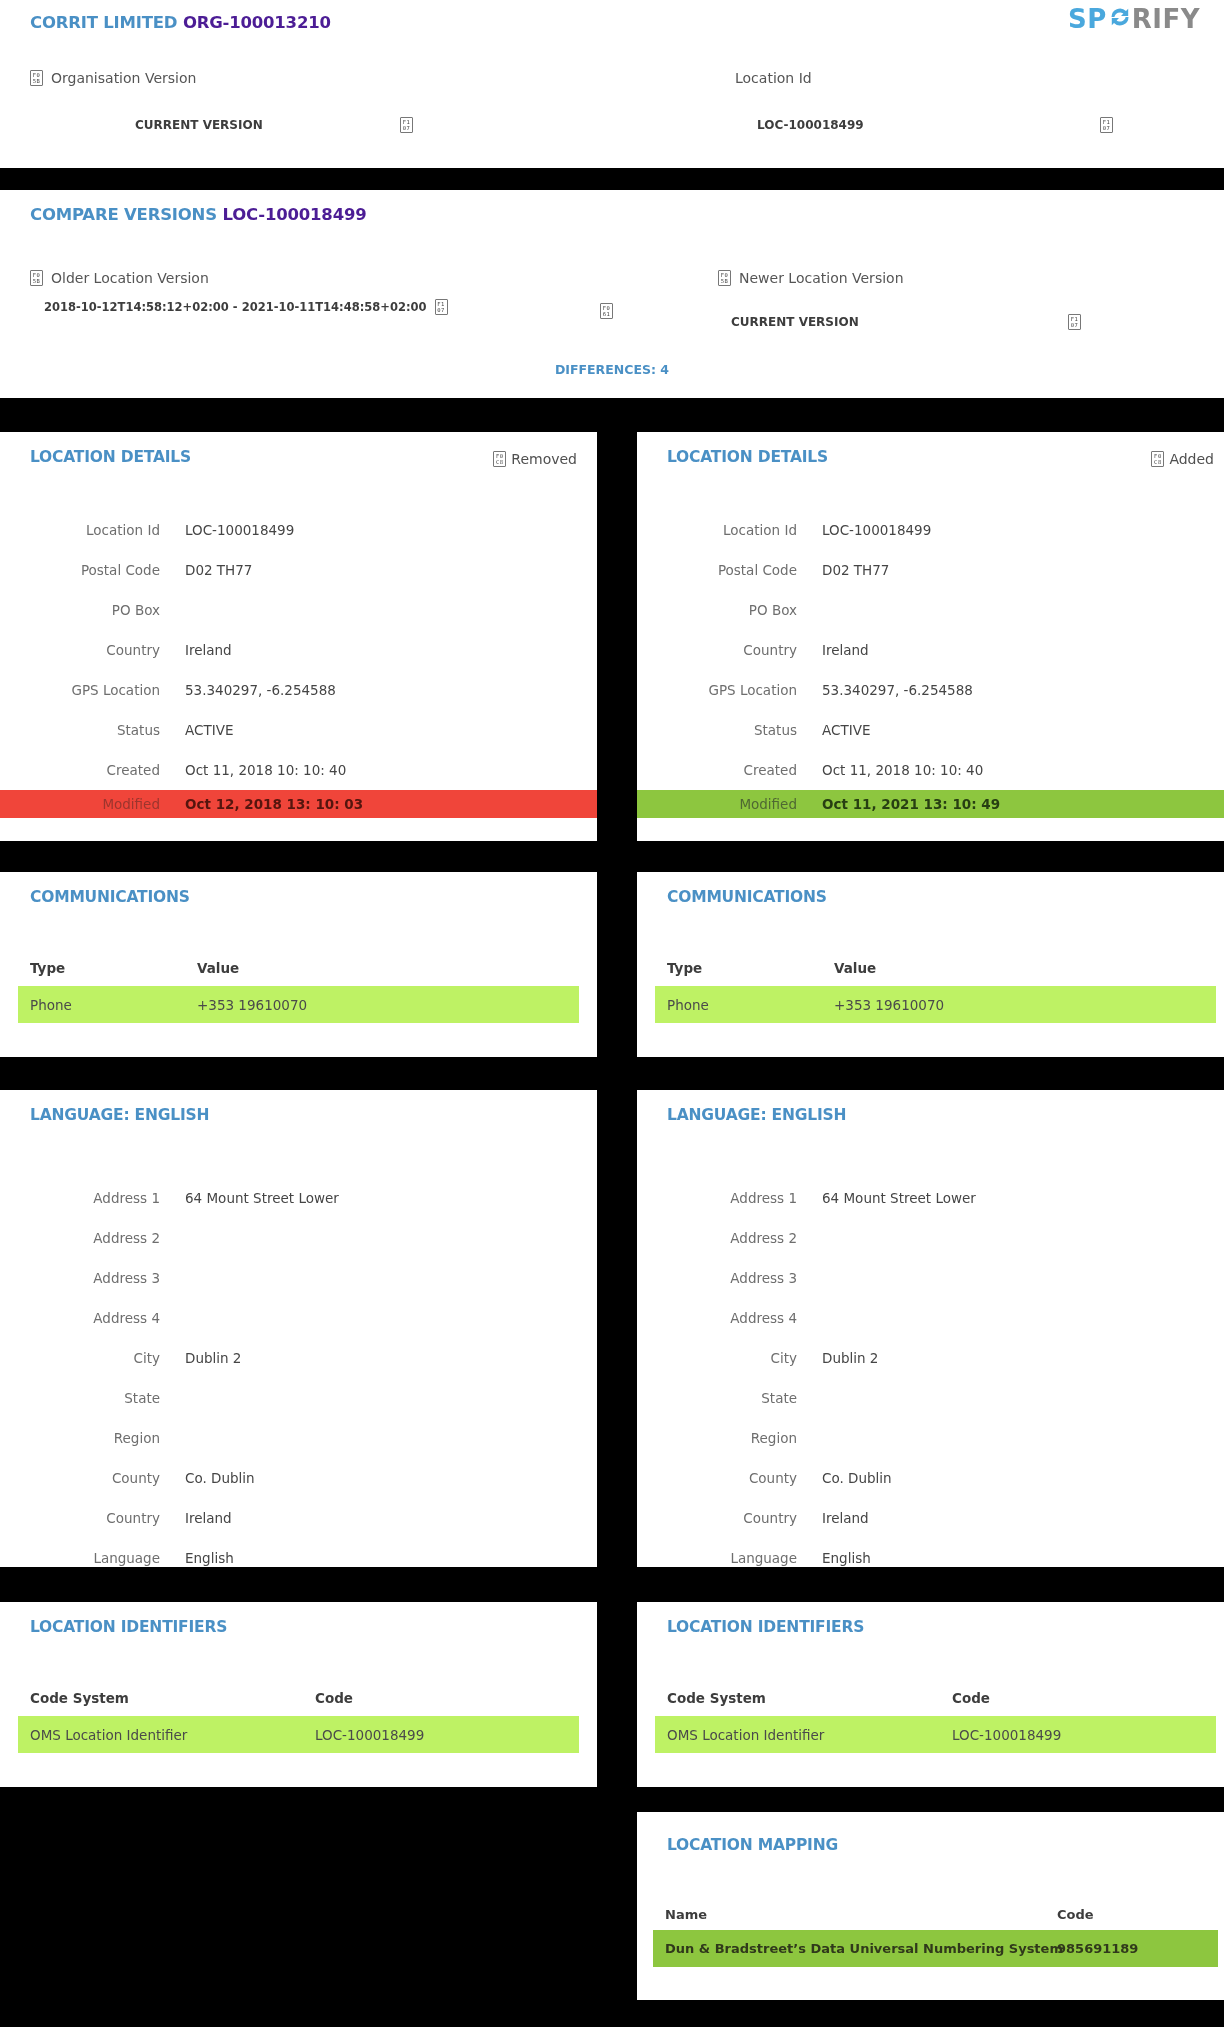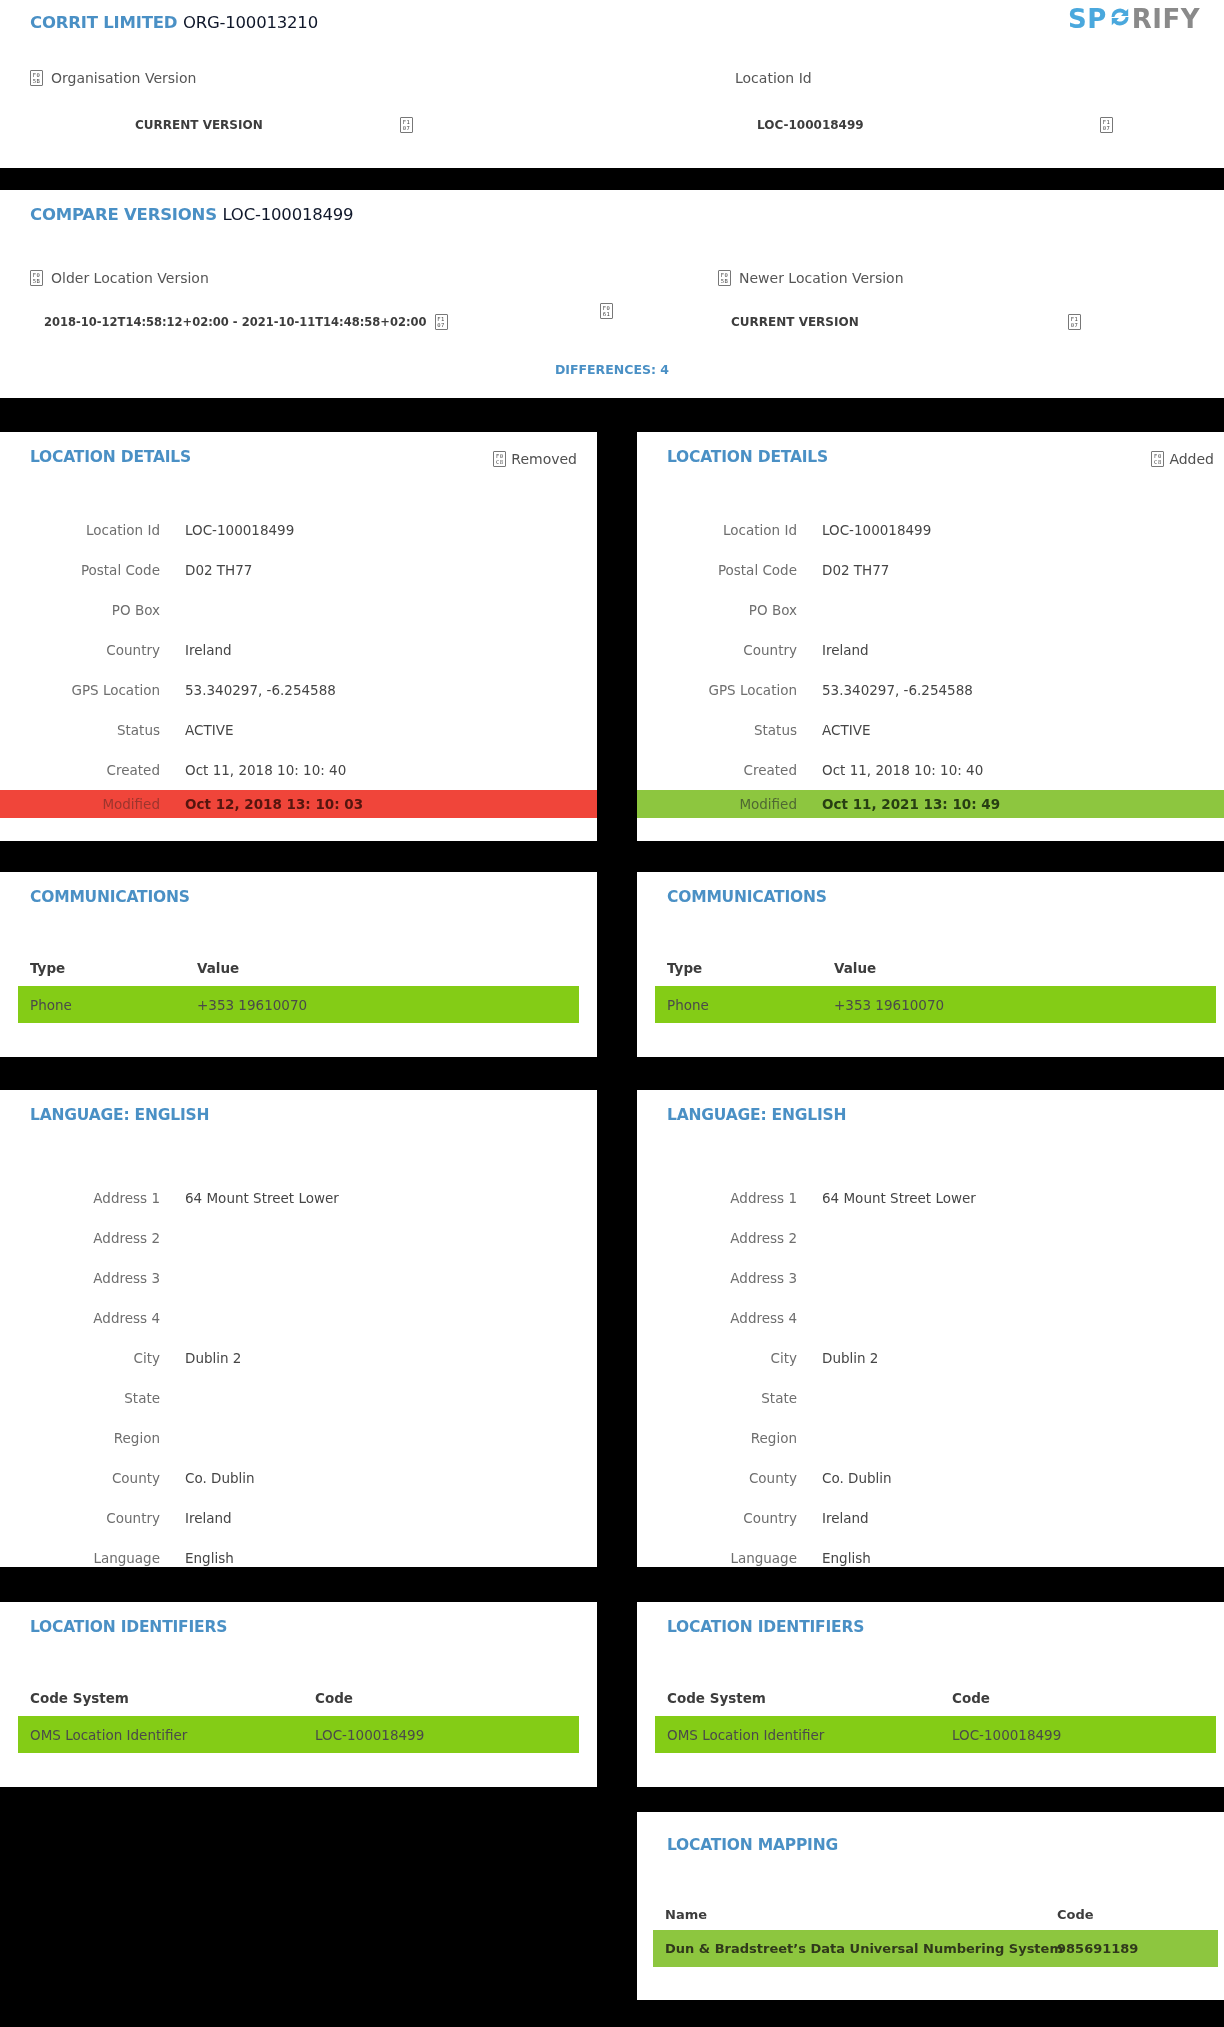--- a/index.html
+++ b/index.html
@@ -13,21 +13,21 @@
   .card-compare{width:1224px;height:208px;margin-top:22px;padding-left:18px;}
   .cols{display:flex;gap:40px;}
   .cols .card{flex:0 0 597px;}
   .cols .spacer{flex:0 0 597px;}
   .mt34{margin-top:34px;} .mt31{margin-top:31px;} .mt33{margin-top:33px;}
   .mt35{margin-top:35px;} .mt25{margin-top:25px;}
   .h409{height:409px;} .h185{height:185px;} .h477{height:477px;} .h188{height:188px;}
 
   
   .page-head{position:absolute;font-size:16.5px;font-weight:bold;color:#4a90c5;letter-spacing:-0.2px;white-space:nowrap;}
-  .page-head .sub{font-weight:normal;color:#0f172a;}
+  .page-head .sub{font-weight:bold;color:#4c1d95;}
   .card-title{position:absolute;left:30px;top:16px;font-size:15.5px;font-weight:bold;color:#4a90c5;letter-spacing:-0.2px;white-space:nowrap;}
 
   
   .logo{position:absolute;right:24px;top:3px;display:flex;align-items:center;font-weight:bold;font-size:26px;letter-spacing:0.5px;line-height:30px;}
   .logo .lg-blue{color:#4aa8dd;}
   .logo .lg-gray{color:#8a8a8a;}
   .logo svg{width:24px;height:24px;margin:2px 0 0 1px;}
 
   
   .tofu{display:inline-flex;flex-direction:column;justify-content:center;align-items:center;
@@ -54,21 +54,21 @@
   .frow.hl-removed .flabel{color:#9c352e;}
   .frow.hl-removed .fvalue{color:#55150e;font-weight:bold;}
   .frow.hl-added{height:28px;background:#8dc63f;}
   .frow.hl-added .flabel{color:#4f6832;}
   .frow.hl-added .fvalue{color:#273f12;font-weight:bold;}
 
   
   .dtable{position:absolute;left:18px;right:18px;top:78px;}
   .thead,.trow{display:grid;grid-template-columns:167px 1fr;align-items:center;}
   .thead{height:36px;}
-  .trow{height:37px;background:#84cc16;}
+  .trow{height:37px;background:#bef264;}
   .tcell{padding-left:12px;font-size:13.5px;color:#4a4a4a;white-space:nowrap;}
   .thead .tcell{font-weight:600;color:#3d3d3d;}
   .ids .thead,.ids .trow{grid-template-columns:285px 1fr;}
   .map .dtable{left:16px;right:16px;top:86px;}
   .map .thead{height:32px;}
   .map .thead,.map .trow{grid-template-columns:392px 1fr;}
   .map .tcell{font-size:13px;}
   .trow.hl-added{background:#8dc63f;}
   .trow.hl-added .tcell{font-weight:bold;color:#30391b;}
   .map .card-title{top:24px;}
@@ -134,21 +134,21 @@
     <span>Older Location Version</span>
   </div>
   <div class="ctl-label" style="left:718px;top:80px;">
     <span class="tofu">
       <i>F0</i>
         <i>5B</i>
     </span>
     <span>Newer Location Version</span>
   </div>
 
-  <div class="select" style="left:44px;top:119px;width:368px;">
+  <div class="select" style="left:44px;top:104px;width:368px;">
     <span class="sel-value" style="font-size:11.5px;">2018-10-12T14:58:12+02:00 - 2021-10-11T14:48:58+02:00</span>
     <span class="tofu">
       <i>F1</i>
         <i>07</i>
     </span>
   </div>
 
   <span class="tofu swap-icon" style="left:600px;top:113px;">
     <i>F0</i>
       <i>61</i>

